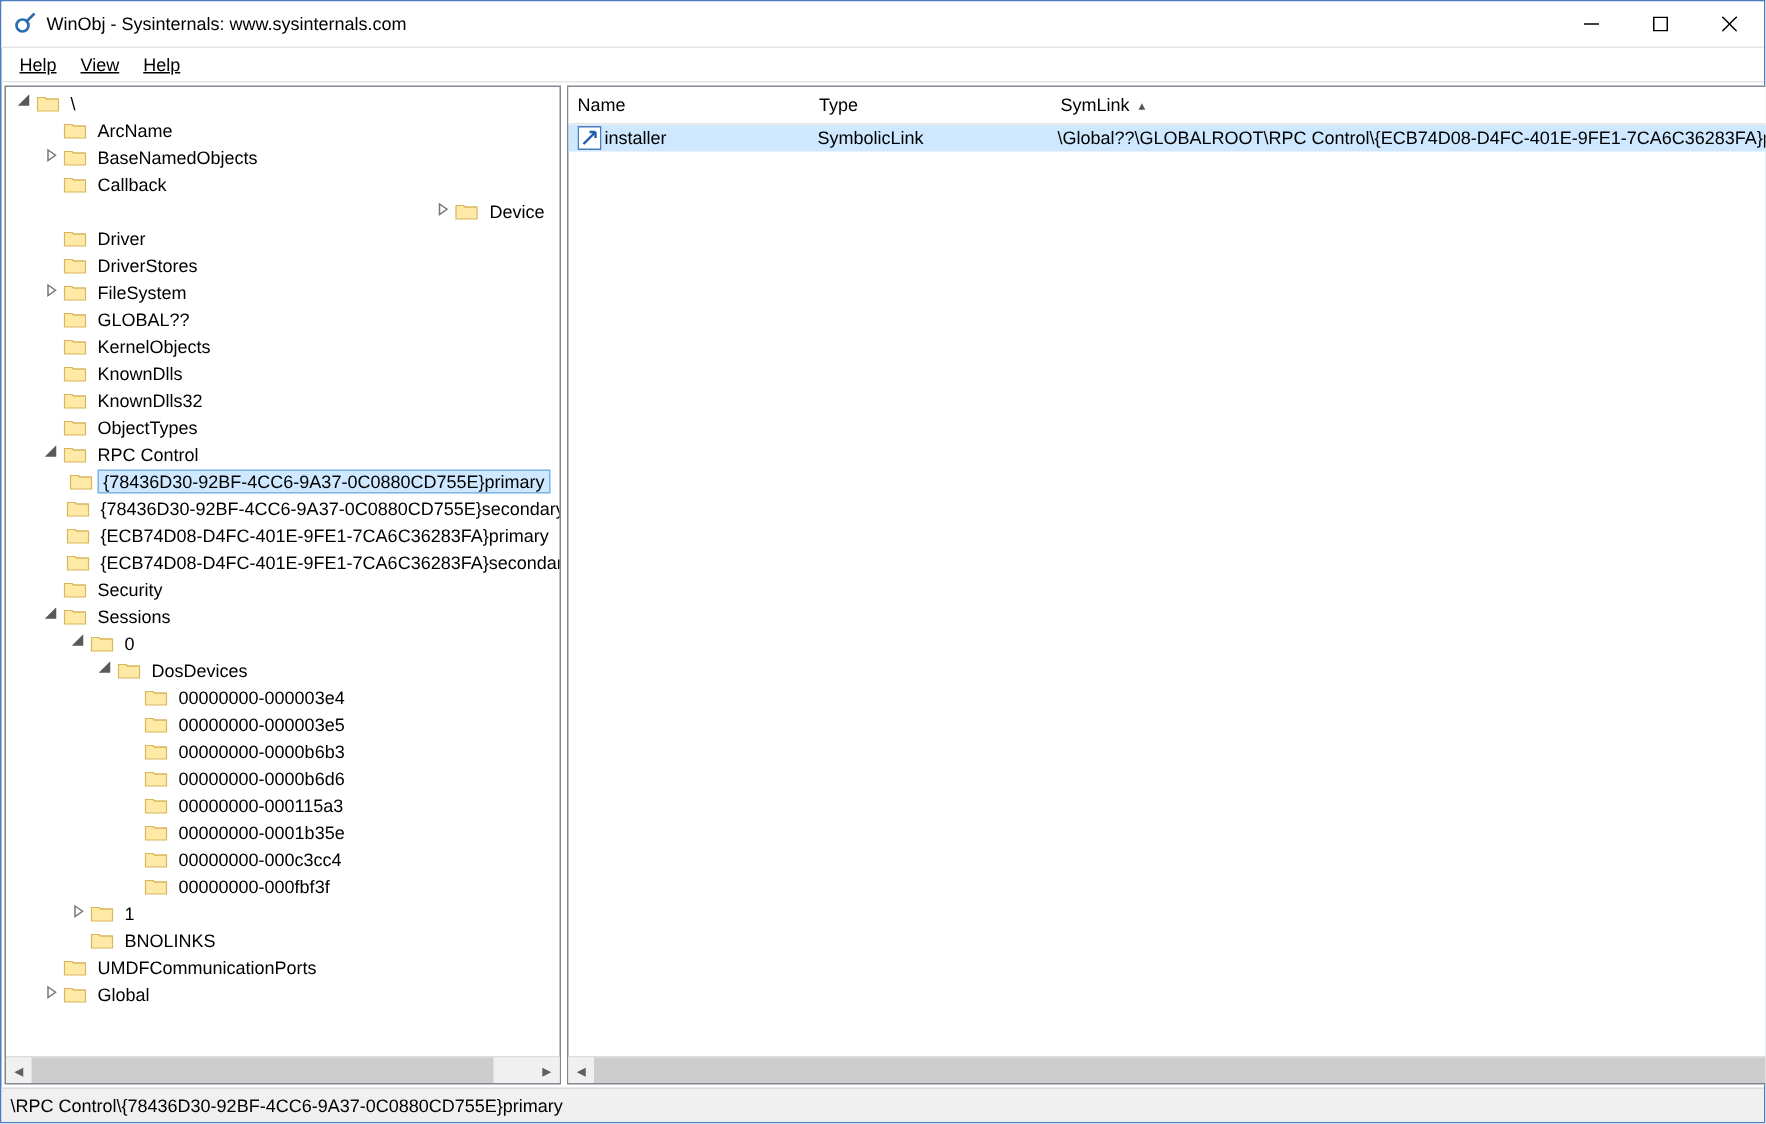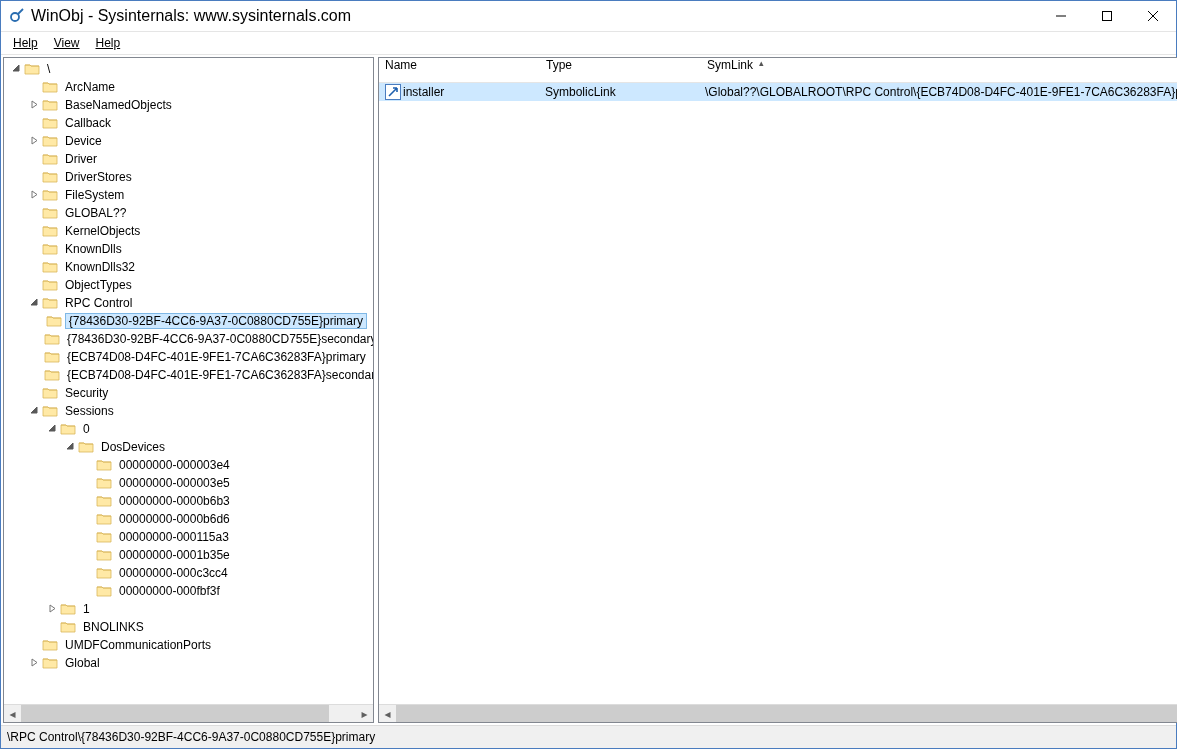--- a/index.html
+++ b/index.html
@@ -1,39 +1,39 @@
 <!DOCTYPE html>
 <html><head>
 <meta charset="utf-8">
 <style>
   html,body{margin:0;padding:0;height:100%;font-family:"Segoe UI",Tahoma,sans-serif;font-size:12px;color:#000;background:#fff;overflow:hidden}
   .window{display:flex;flex-direction:column;width:1177px;height:749px;border:1px solid #4a7cbf;box-sizing:border-box;background:#fff}
   .titlebar{display:flex;align-items:center;height:30px;background:#fff;border-bottom:1px solid #e5e5e5}
   .titlebar .app-icon{width:16px;height:16px;margin:0 6px 0 8px;display:flex;align-items:center;justify-content:center}
-  .titlebar .title{flex:1;font-size:16px}
+  .titlebar .title{flex:1;font-size:12px}
   .titlebar .win-btn{width:46px;height:30px;display:flex;align-items:center;justify-content:center;color:#000}
   .menubar{display:flex;align-items:center;height:22px;padding:0 4px;border-bottom:1px solid #e5e5e5}
   .menubar .menu-item{padding:2px 8px;cursor:default}
   .menubar .menu-item span{text-decoration:underline;text-underline-offset:1px}
   .content{flex:1;display:flex;min-height:0}
   .pane{display:flex;flex-direction:column;min-height:0;border:1px solid #828790;margin:2px;box-sizing:border-box;background:#fff}
   .tree-pane{width:371px}
   .list-pane{flex:1}
   .splitter{width:2px;cursor:col-resize}
   .tree-body{flex:1;overflow:hidden;position:relative}
   .tree{padding:2px 0 0 0;white-space:nowrap}
   .tree-row{display:flex;align-items:center;height:18px;padding-right:6px}
   .tree-row .expander{width:16px;text-align:center;color:#777;font-size:11px}
   .tree-row .expander.none{visibility:hidden}
   .tree-row .folder{width:16px;height:14px;margin-right:3px;display:inline-flex}
   .tree-row .label{padding:0 3px;border:1px solid transparent}
   .tree-row.selected .label{background:#cde8ff;border:1px solid #7fb8e6}
   .folder svg{width:16px;height:14px}
   .list-header{display:flex;height:24px;align-items:center;background:#fff;border-bottom:1px solid #e5e5e5}
-  .list-header .col{padding:0 6px;height:100%;display:flex;align-items:flex-start;border-right:1px solid transparent;position:relative}
+  .list-header .col{padding:0 6px;height:100%;display:flex;align-items:center;border-right:1px solid transparent;position:relative}
   .list-header .col .sort{margin-left:6px;color:#555;font-size:9px}
   .list-body{flex:1;overflow:hidden;position:relative}
   .list-row{display:flex;align-items:center;height:18px}
   .list-row.selected{background:#cde8ff}
   .list-row .cell{padding:0 6px;overflow:hidden;text-overflow:ellipsis;white-space:nowrap;display:flex;align-items:center}
   .link-icon{width:16px;height:16px;margin-right:2px;display:inline-flex;align-items:center;justify-content:center}
   .hscroll{height:17px;background:#f0f0f0;border-top:1px solid #dcdcdc;display:flex;align-items:center}
   .hscroll .btn{width:17px;height:17px;display:flex;align-items:center;justify-content:center;color:#606060;background:#f0f0f0}
   .hscroll .track{flex:1;height:17px;position:relative;background:#f0f0f0}
   .hscroll .thumb{position:absolute;top:0;height:17px;background:#cdcdcd}
@@ -118,21 +118,21 @@
             <div class="tree-row" style="padding-left: 22px;">
               <span class="expander none"></span>
               <span class="folder">
                 <svg viewBox="0 0 16 14">
                   <path d="M1 3 L1 12 L15 12 L15 4 L7 4 L6 3 Z" fill="#ffe9a6" stroke="#d9b65c" stroke-width="0.8"></path>
                   <path d="M1 3 L6 3 L7 4 L15 4" fill="none" stroke="#d9b65c" stroke-width="0.8"></path>
                 </svg>
               </span>
               <span class="label">Callback</span>
             </div>
-            <div class="tree-row" style="padding-left: 22px;">
+            <div class="tree-row" style="padding-left: 22px; justify-content: flex-end;">
               <span class="expander "><svg width="9" height="9" viewBox="0 0 9 9">
                   <path d="M2 1 L7 4.5 L2 8 Z" fill="none" stroke="#777" stroke-width="1"></path>
                 </svg></span>
               <span class="folder">
                 <svg viewBox="0 0 16 14">
                   <path d="M1 3 L1 12 L15 12 L15 4 L7 4 L6 3 Z" fill="#ffe9a6" stroke="#d9b65c" stroke-width="0.8"></path>
                   <path d="M1 3 L6 3 L7 4 L15 4" fill="none" stroke="#d9b65c" stroke-width="0.8"></path>
                 </svg>
               </span>
               <span class="label">Device</span>

